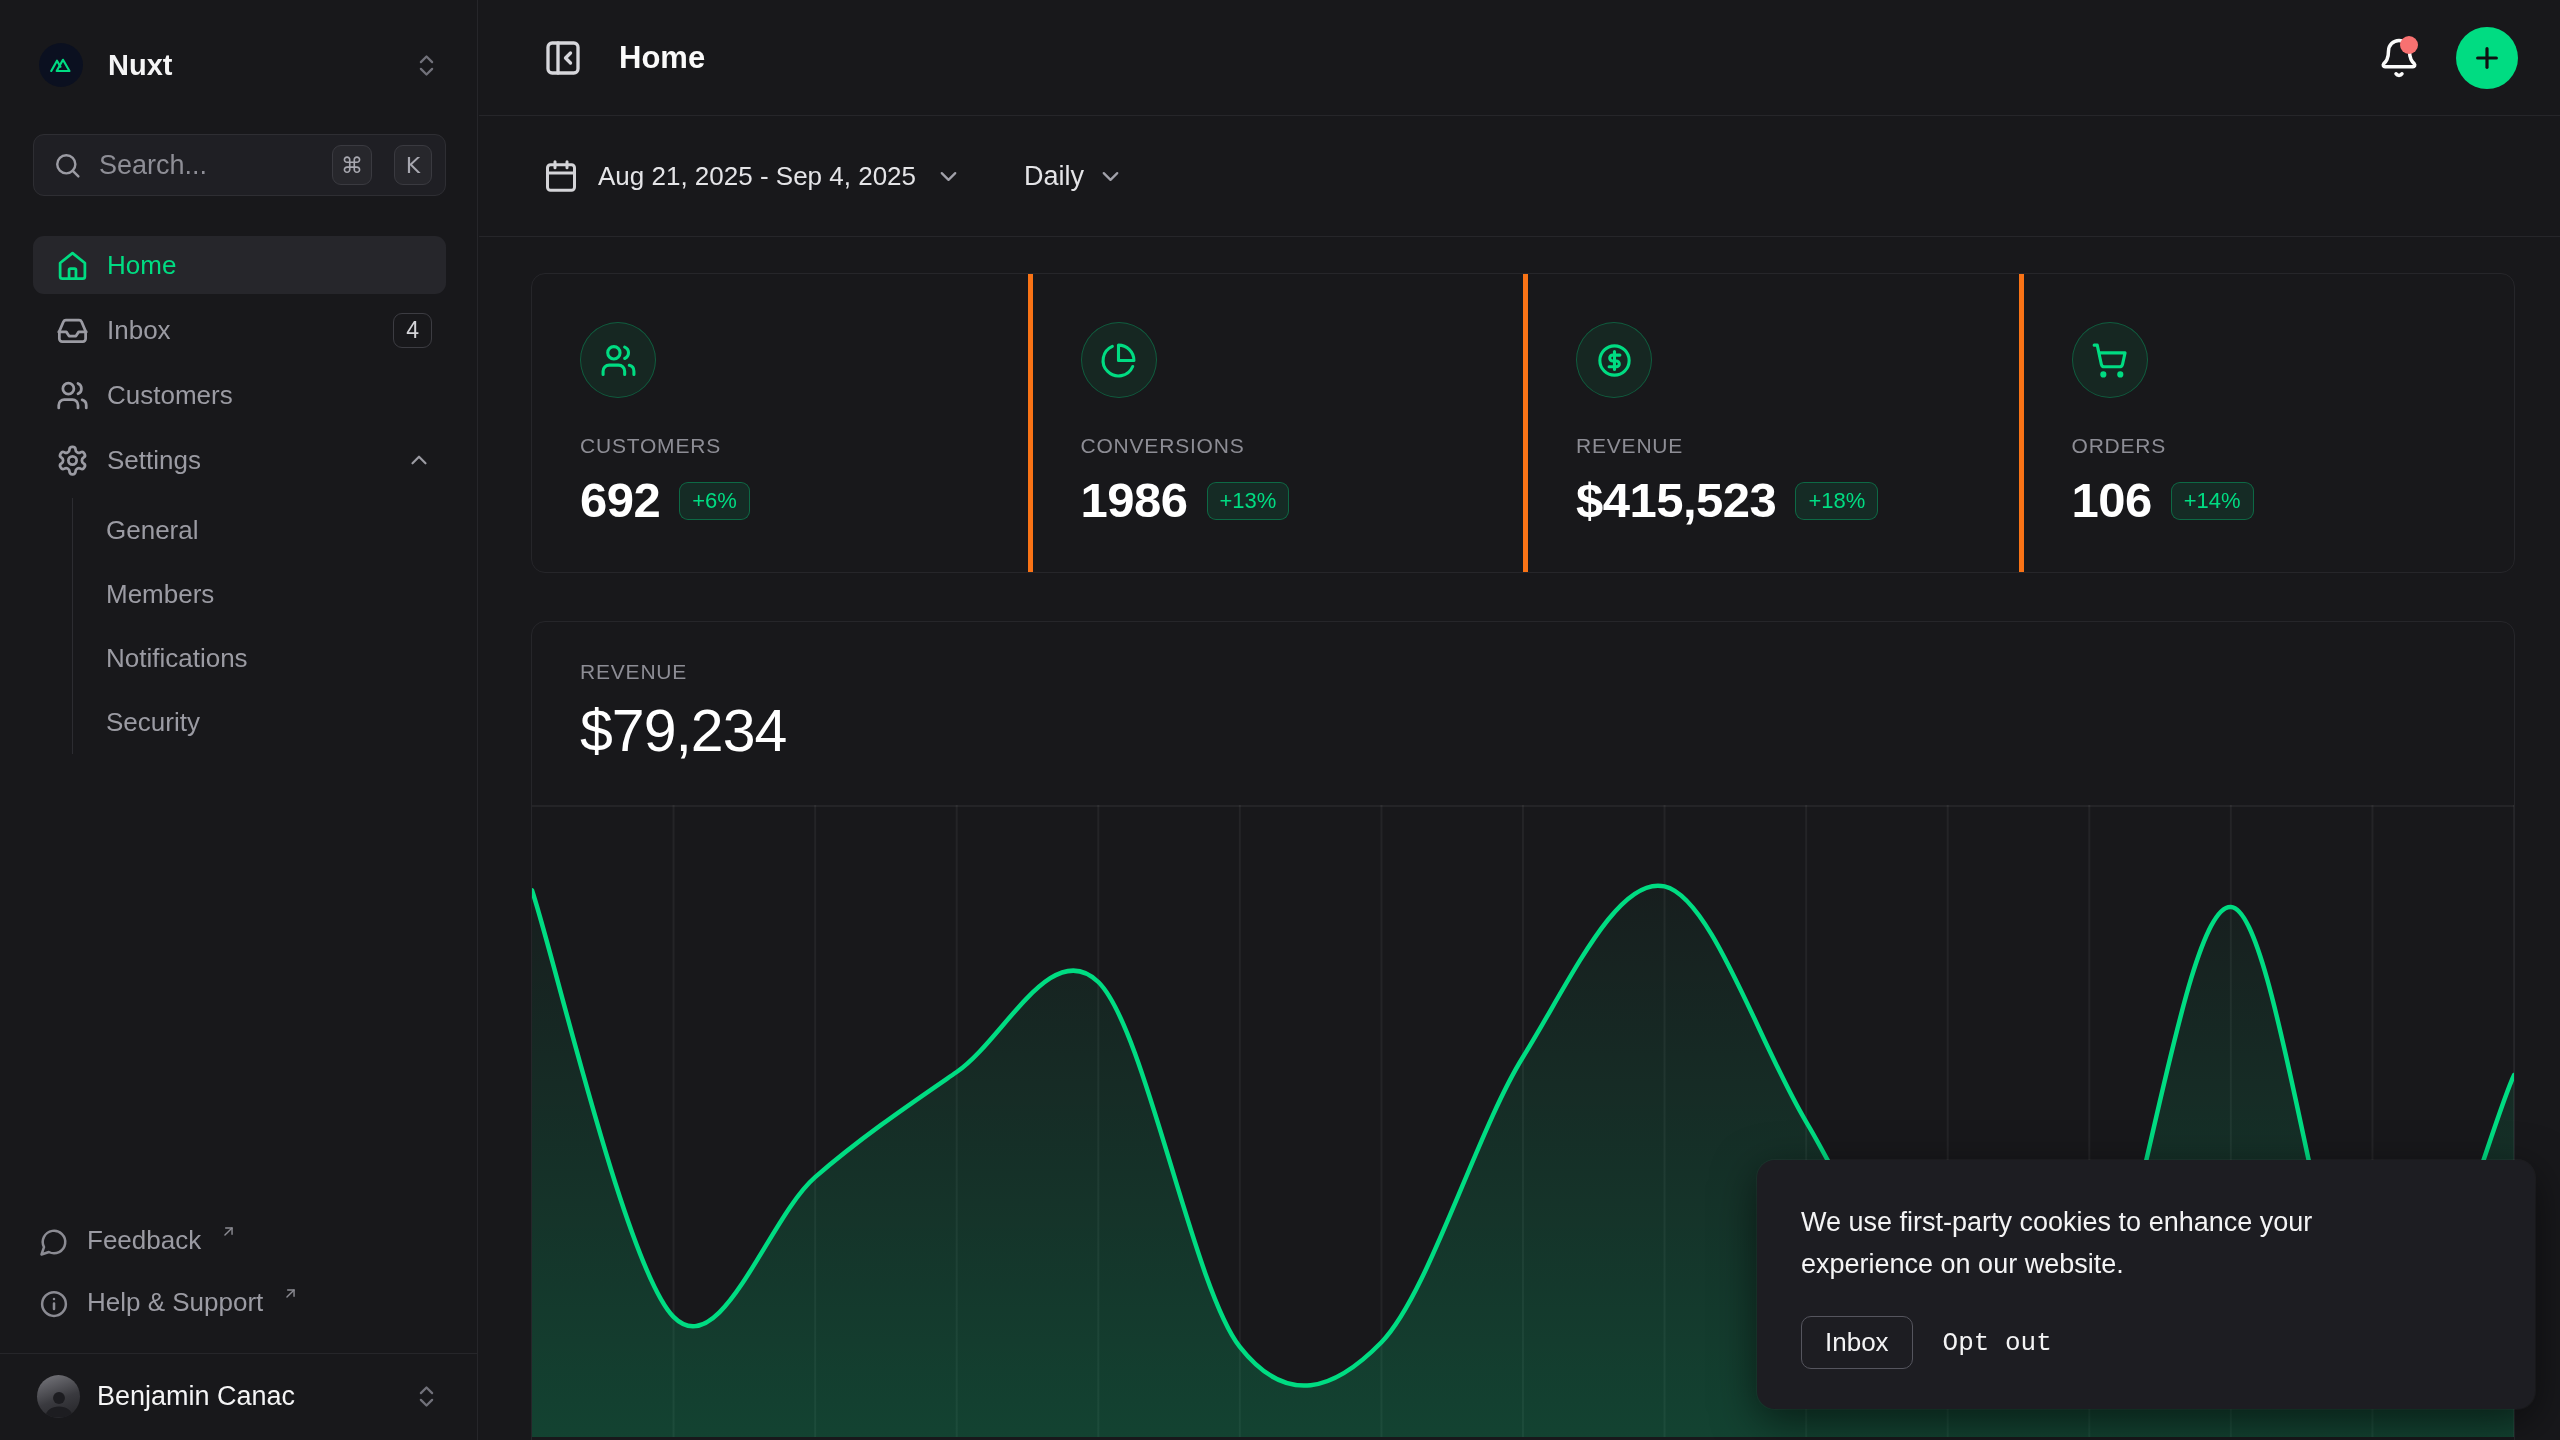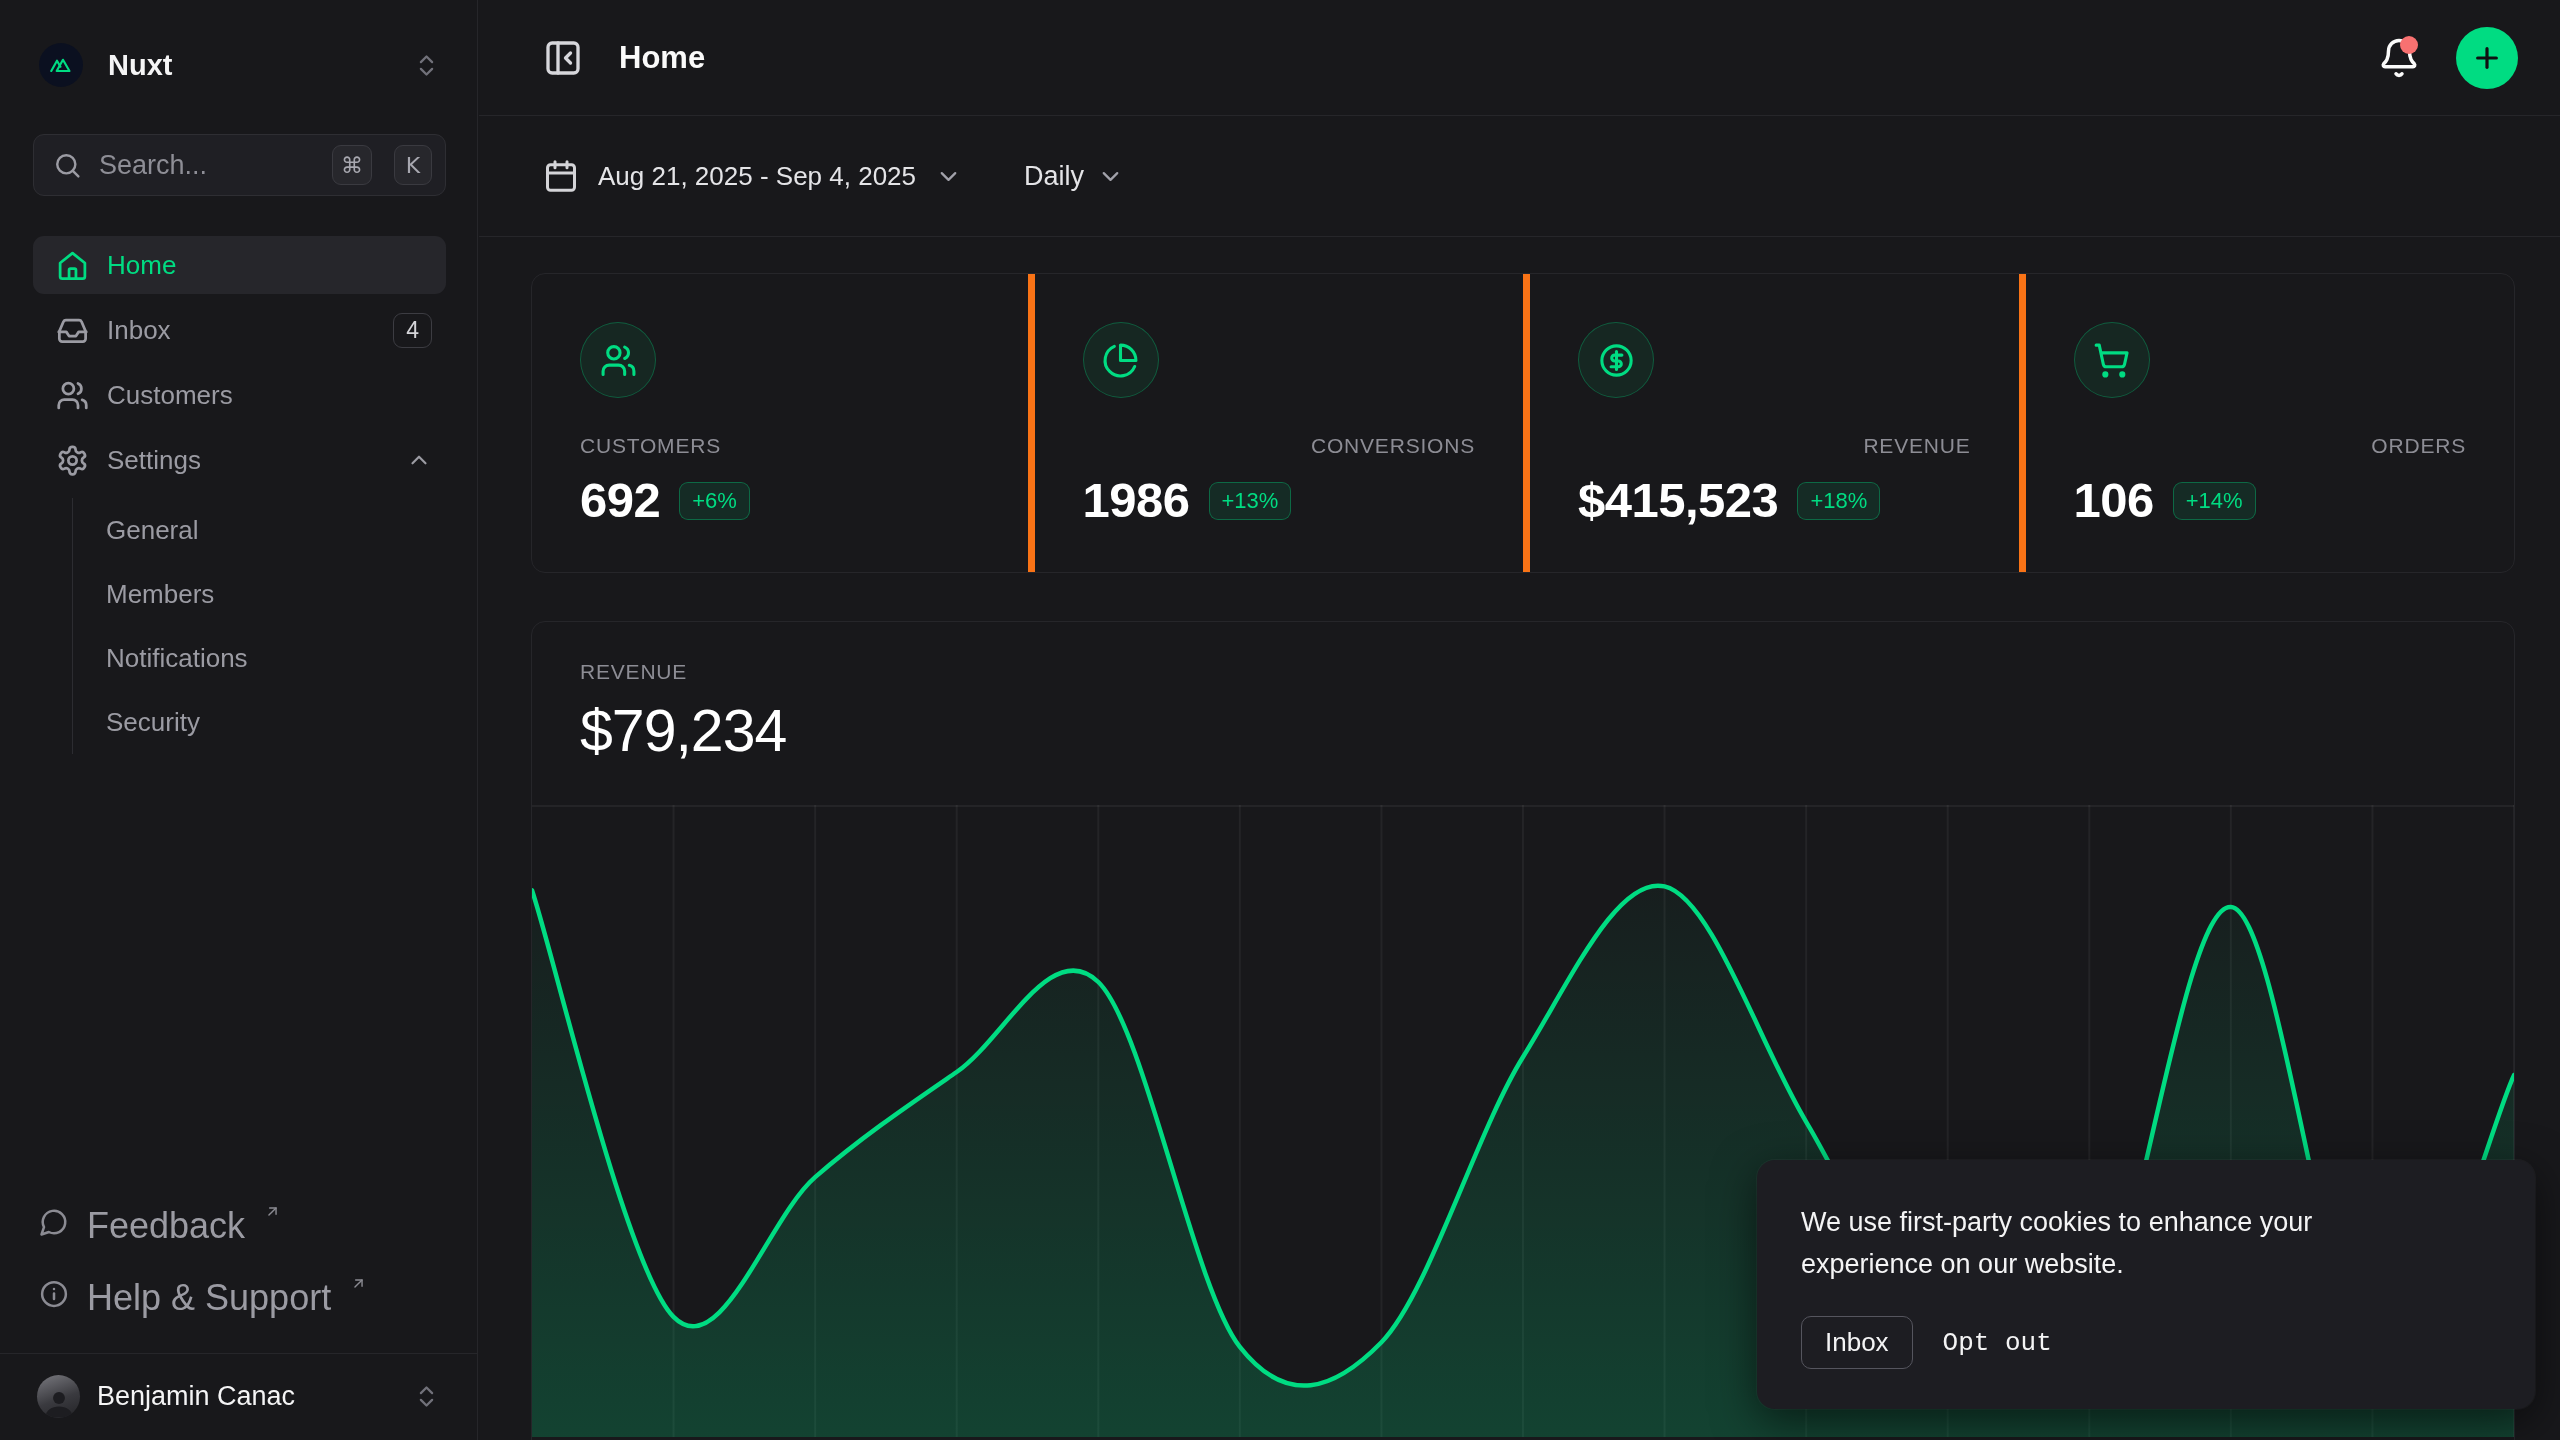--- a/index.html
+++ b/index.html
@@ -46,21 +46,21 @@
     border-radius:9px;padding:5px 12px;line-height:1;}
   .nav-caret{margin-left:auto;width:26px !important;height:26px !important;}
   .nav-children{margin:2px 0 6px 39px;border-left:1.5px solid #2c2c31;
     display:flex;flex-direction:column;}
   .nav-child{height:64px;display:flex;align-items:center;padding-left:33px;
     font-size:26px;color:#9b9ba3;cursor:pointer;}
 
   .side-spacer{flex:1;}
 
   .flink{display:flex;align-items:flex-start;gap:18px;padding:8px 6px;color:#9b9ba3;
-    font-size:36px;cursor:pointer;}
+    font-size:26px;cursor:pointer;}
   .flink + .flink{margin-top:14px;}
   .flink .ficon{width:30px;height:30px;stroke:#8b8b93;stroke-width:2;fill:none;
     stroke-linecap:round;stroke-linejoin:round;flex-shrink:0;margin-top:2px;}
   .ext-arrow{width:17px;height:17px;stroke:#8b8b93;stroke-width:2;fill:none;
     stroke-linecap:round;stroke-linejoin:round;margin:-2px 0 0 1px;}
 
   .user-sec{margin:26px -31px 0 -33px;border-top:1px solid #26262a;
     padding:17px 33px 18px 33px;}
   .user-row{display:flex;align-items:center;gap:17px;cursor:pointer;padding:4px 4px;}
   .avatar{width:43px;height:43px;border-radius:50%;overflow:hidden;flex-shrink:0;
@@ -95,21 +95,21 @@
   .chev-sm{width:27px;height:27px;stroke:#a1a1aa;stroke-width:2;fill:none;
     stroke-linecap:round;stroke-linejoin:round;}
   .daily-btn{display:flex;align-items:center;gap:13px;cursor:pointer;background:none;border:none;
     color:#e4e4e7;font-size:27px;font-family:inherit;margin-left:62px;padding:0;}
 
   .content{flex:1;position:relative;padding:36px 45px 0 52px;overflow:hidden;}
 
   .stats-grid{display:grid;grid-template-columns:repeat(4,1fr);
     border:1px solid #26262a;border-radius:14px;background:#18181b;}
   .stat{padding:48px 48px 44px;}
-  .stat + .stat{border-left:7px solid #f97316;text-align:right;}
+  .stat + .stat{border-left:5px solid #f97316;}
   .stat-ic{width:76px;height:76px;border-radius:50%;background:rgba(0,220,130,0.08);
     box-shadow:inset 0 0 0 1px rgba(0,220,130,0.3);display:flex;align-items:center;justify-content:center;}
   .stat-ic svg{width:37px;height:37px;stroke:#00dc82;stroke-width:2;fill:none;
     stroke-linecap:round;stroke-linejoin:round;}
   .stat-label{margin-top:36px;font-size:21px;color:#8d8d95;letter-spacing:0.8px;font-weight:500;}
   .stat-value-row{margin-top:16px;display:flex;align-items:center;gap:19px;}
   .stat-value{font-size:49px;font-weight:700;color:#ffffff;letter-spacing:-0.5px;line-height:1.1;}
   .delta{font-size:22px;color:#00dc82;background:rgba(0,220,130,0.1);
     box-shadow:inset 0 0 0 1px rgba(0,220,130,0.35);padding:6px 13px;border-radius:9px;font-weight:500;}
 

